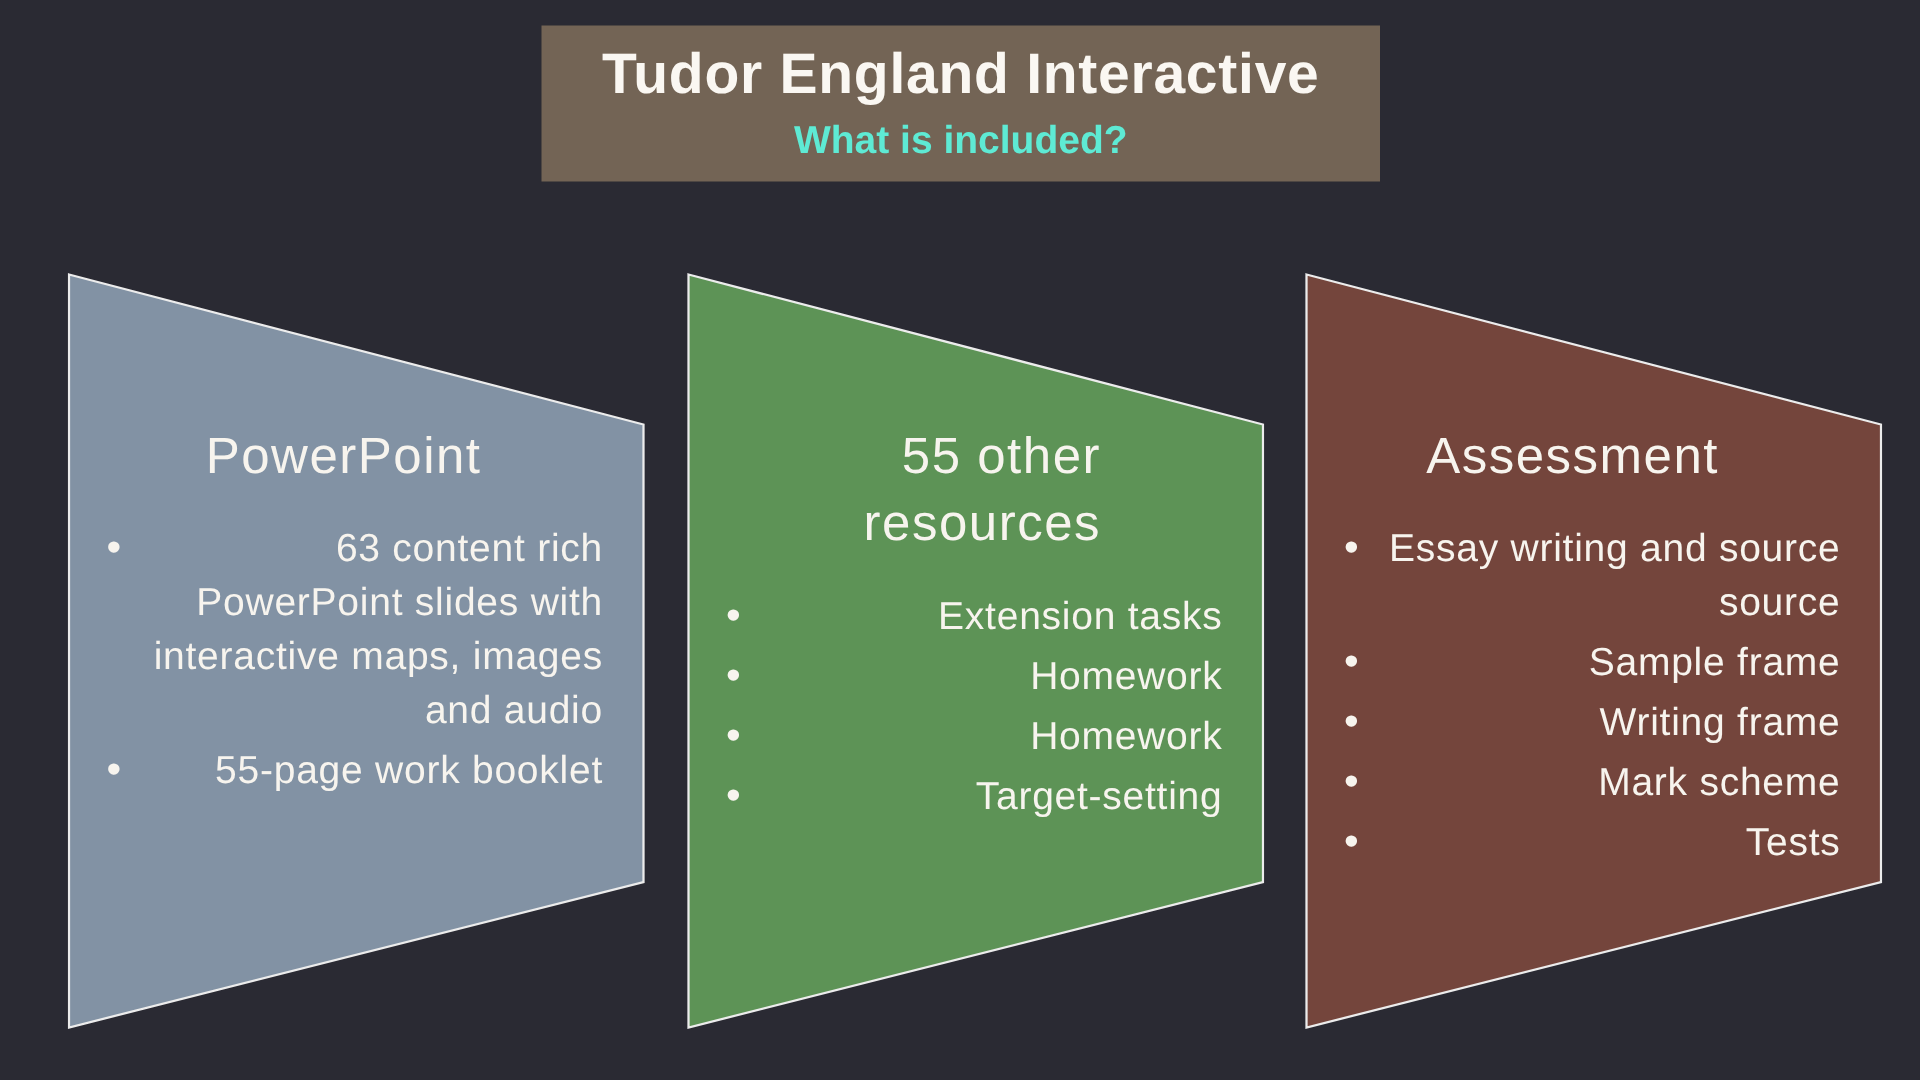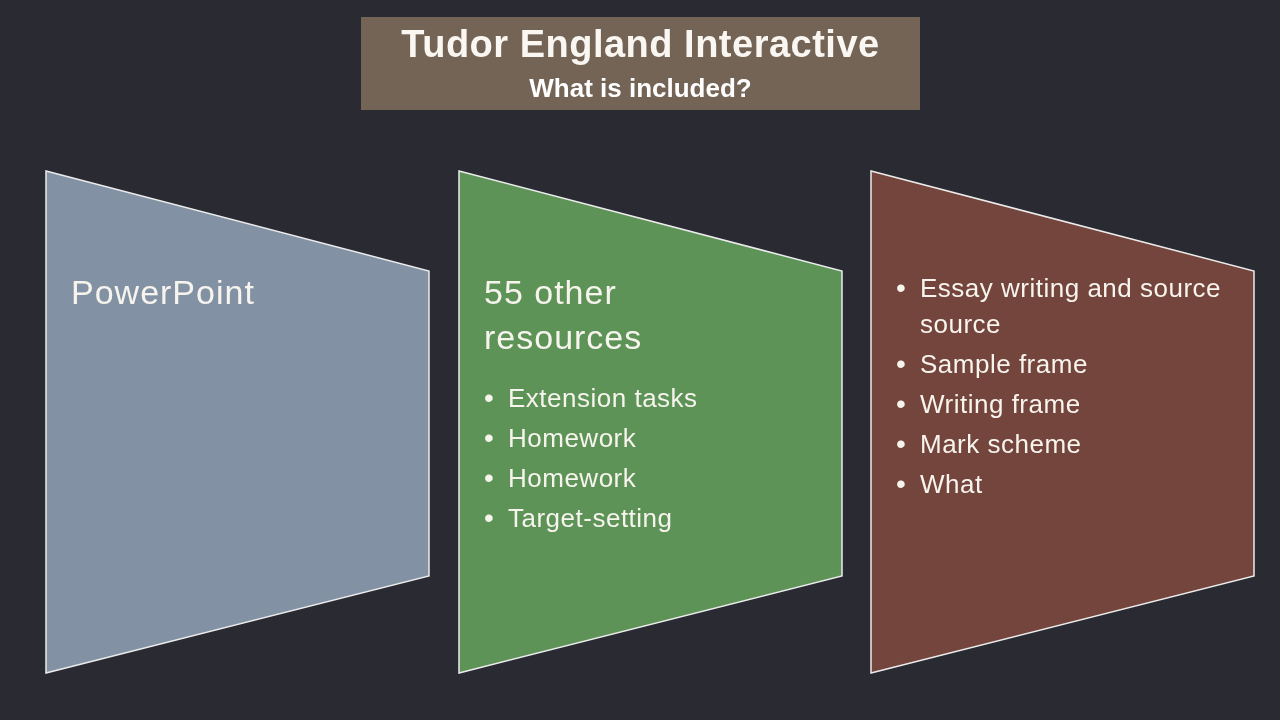--- a/index.html
+++ b/index.html
@@ -15,48 +15,49 @@
     width: 1280px;
     height: 720px;
     background: #2a2a33;
   }
   
   .title-box {
     position: absolute;
     left: 361px;
     top: 17px;
     width: 559px;
-    height: 93px;
+    height: 104px;
     background: #736455;
     display: flex;
     flex-direction: column;
     align-items: center;
     justify-content: center;
     text-align: center;
   }
   .title-heading {
     color: #faf7f2;
     font-size: 38px;
     font-weight: bold;
     line-height: 1.15;
     letter-spacing: 0.5px;
   }
   .title-subheading {
-    color: #ffffff;
+    color: #5eead4;
     font-size: 26px;
     font-weight: bold;
     line-height: 1.2;
     margin-top: 6px;
   }
   
   .panel {
     position: absolute;
-    top: 170px;
+    top: 182px;
     width: 385px;
     height: 504px;
+    text-align: right;
   }
   .panel-1 { left: 45px;  }
   .panel-2 { left: 458px; padding-left: 48px; }
   .panel-3 { left: 870px; }
   .panel svg {
     position: absolute;
     left: 0;
     top: 0;
     display: block;
   }
@@ -107,20 +108,24 @@
     <div class="title-heading">Tudor England Interactive</div>
     <div class="title-subheading">What is included?</div>
   </div>
 
   <div class="panel panel-1">
     <svg width="385" height="504" viewBox="0 0 385 504">
       <polygon points="1,1 384,101 384,406 1,503" stroke="#ececec" stroke-width="1.5" fill="#8292a4"></polygon>
     </svg>
     <div class="panel-content">
       <h2 class="panel-heading">PowerPoint</h2>
+      <ul class="bullet-list">
+        <li class="bullet-item">63 content rich PowerPoint slides with interactive maps, images and audio</li>
+        <li class="bullet-item">55-page work booklet</li>
+      </ul>
     </div>
   </div>
 
   <div class="panel panel-2">
     <svg width="385" height="504" viewBox="0 0 385 504">
       <polygon points="1,1 384,101 384,406 1,503" stroke="#ececec" stroke-width="1.5" fill="#5d9356"></polygon>
     </svg>
     <div class="panel-content">
       <h2 class="panel-heading">55 other resources</h2>
       <ul class="bullet-list">
@@ -130,23 +135,24 @@
         <li class="bullet-item">Target-setting</li>
       </ul>
     </div>
   </div>
 
   <div class="panel panel-3">
     <svg width="385" height="504" viewBox="0 0 385 504">
       <polygon points="1,1 384,101 384,406 1,503" stroke="#ececec" stroke-width="1.5" fill="#74453c"></polygon>
     </svg>
     <div class="panel-content">
+      <h2 class="panel-heading">Assessment</h2>
       <ul class="bullet-list">
         <li class="bullet-item">Essay writing and source source</li>
         <li class="bullet-item">Sample frame</li>
         <li class="bullet-item">Writing frame</li>
         <li class="bullet-item">Mark scheme</li>
-        <li class="bullet-item">What</li>
+        <li class="bullet-item">Tests</li>
       </ul>
     </div>
   </div>
 
 </div>
 
 </body></html>

